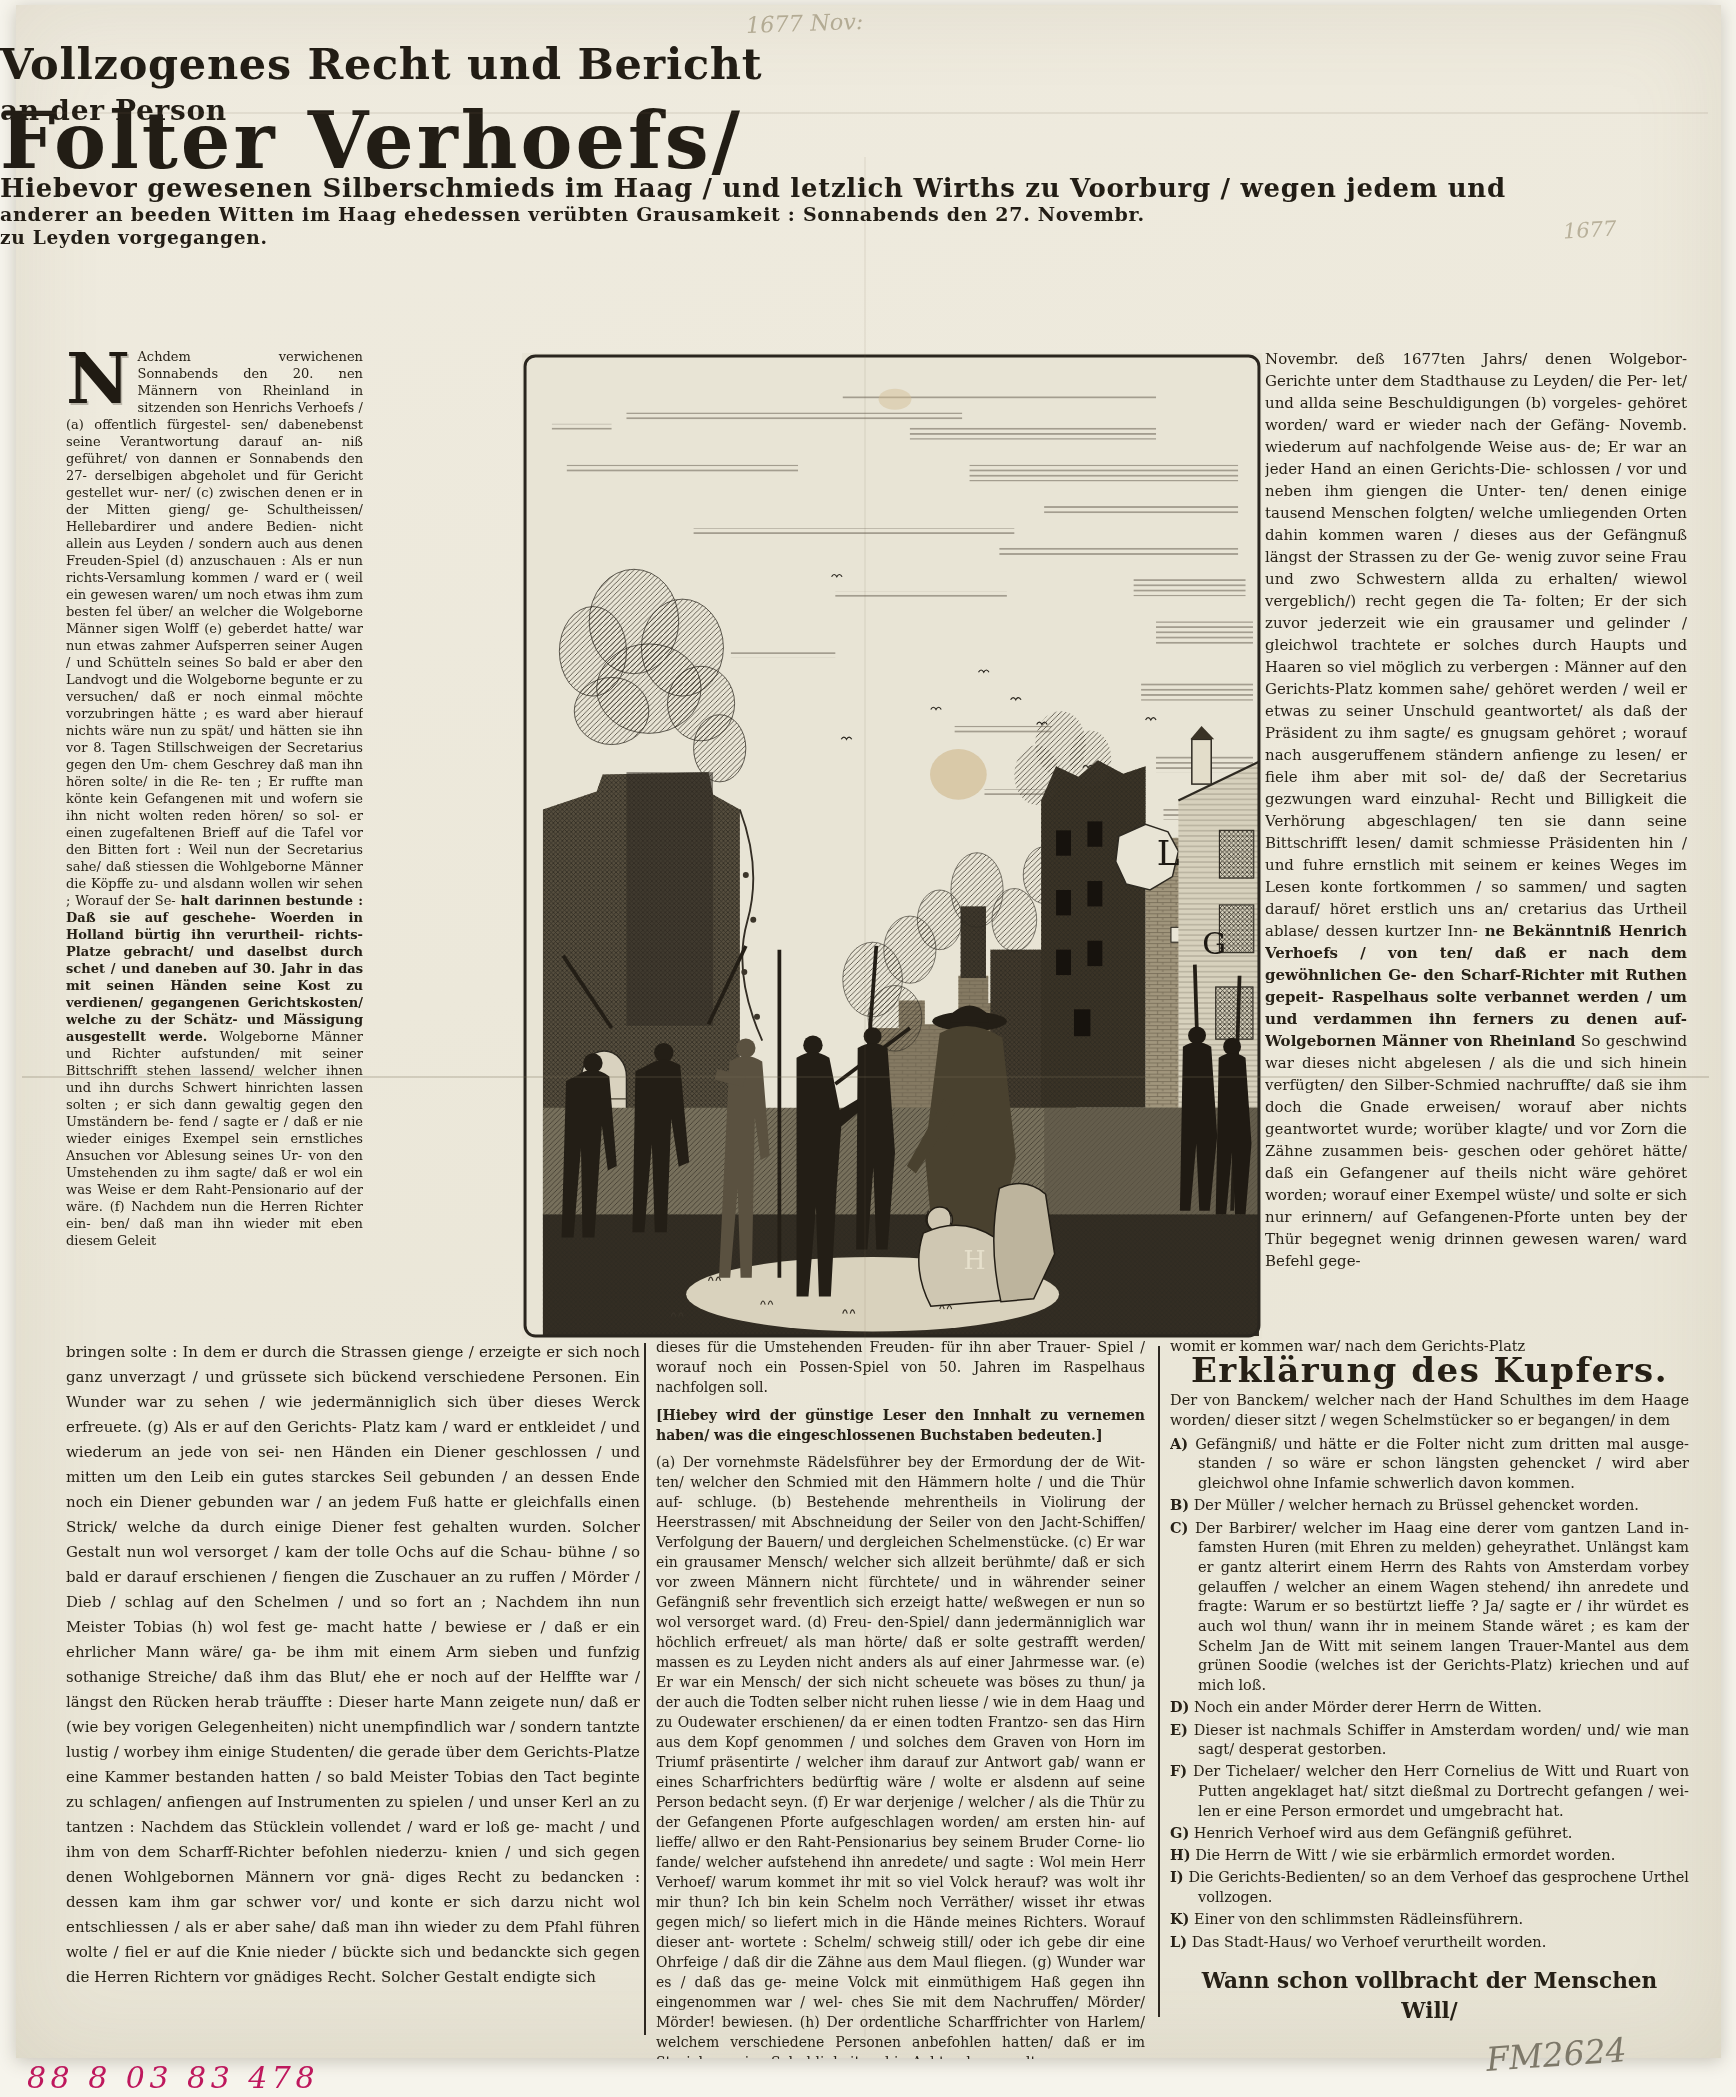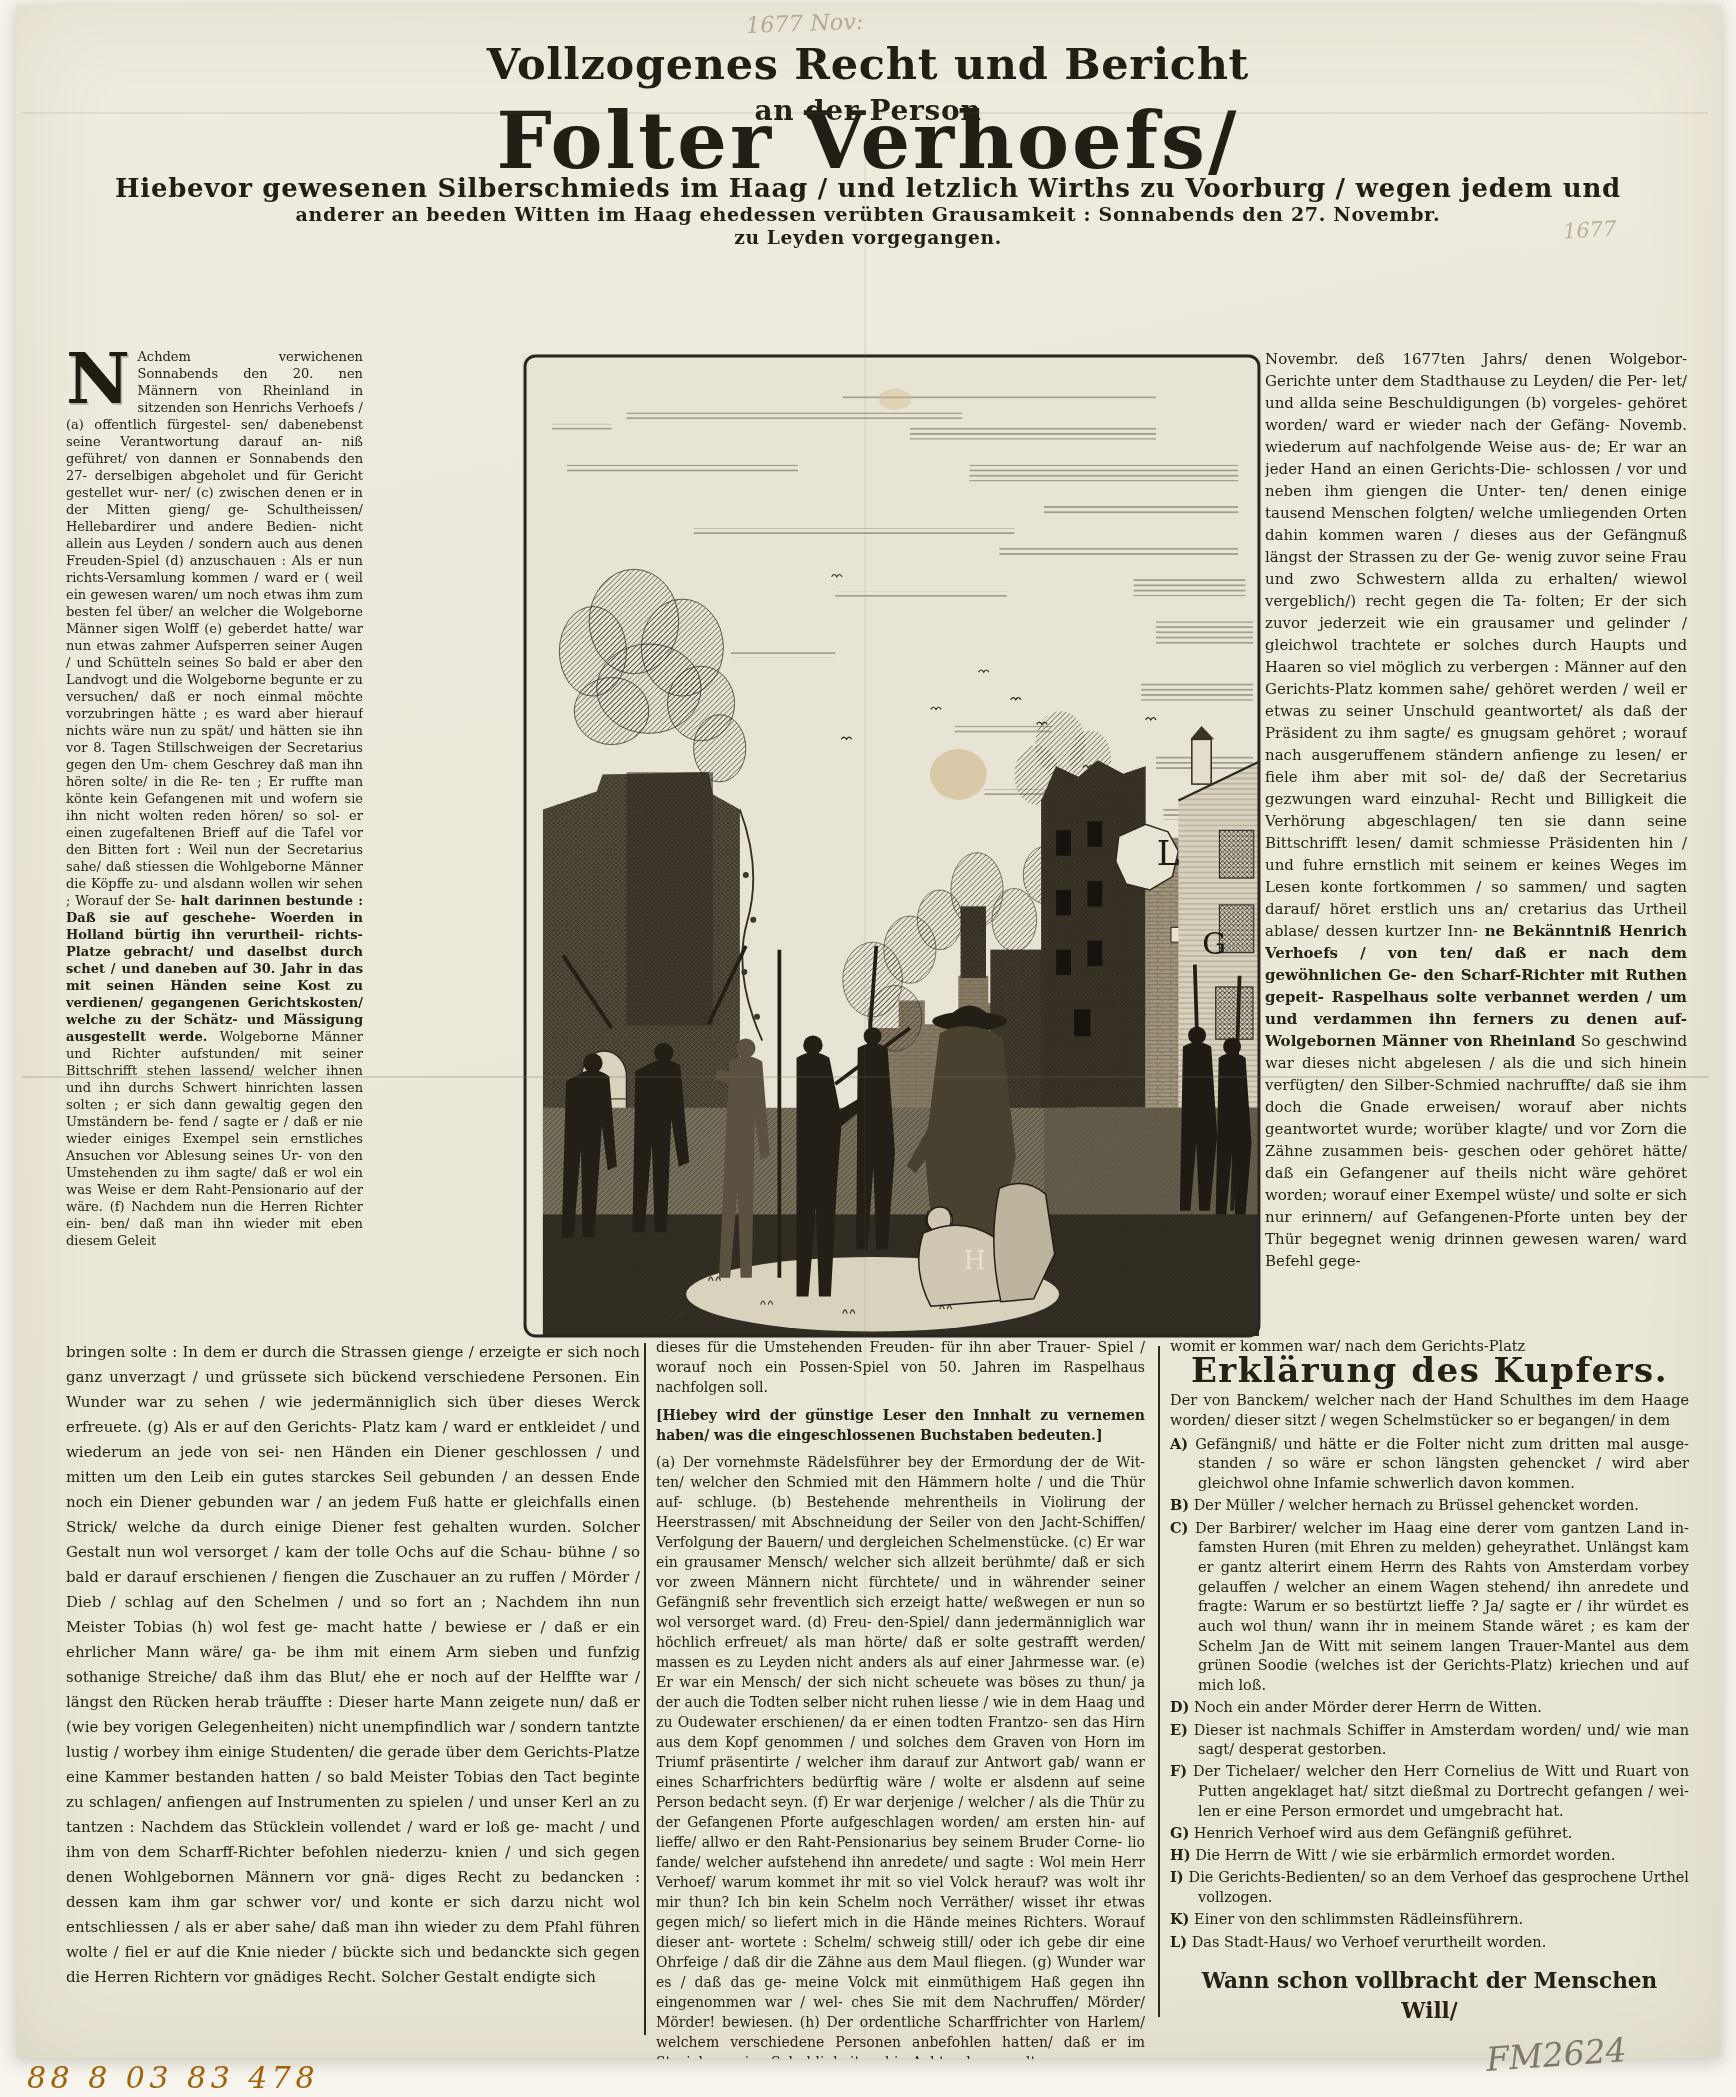--- a/index.html
+++ b/index.html
@@ -8,21 +8,21 @@
     background:#f6f4ec;font-family:"DejaVu Serif",serif;color:#241f17;
   }
   .sheet{
     position:absolute;left:16.4px;top:4.5px;width:1705px;height:2053px;
     background:linear-gradient(168deg,#efebdf 0%,#ece8da 45%,#e7e3d4 100%);
     box-shadow:0 3px 16.4px rgba(60,50,30,.25), inset 0 0 90px rgba(120,105,75,.12);
   }
   .crease{position:absolute;background:rgba(115,104,82,.22);pointer-events:none;z-index:40;}
   .abs{position:absolute;}
   .ink{color:#221d15;}
-  .hdr{left:0;width:1736px;text-align:center;font-weight:bold;letter-spacing:0.7px;}
+  .hdr{left:0;width:1736px;font-weight:bold;letter-spacing:0.7px;}
   #title1{top:39px;font-size:43px;}
   #title2{top:94px;font-size:28px;}
   #title3{top:95px;font-size:78px;letter-spacing:3px;}
   #sub1{top:173px;font-size:26px;}
   #sub2{top:203px;font-size:19px;}
   #sub3{top:227px;font-size:18.6px;}
   .col{
     position:absolute;text-align:justify;color:#262016;overflow:hidden;
     font-family:"DejaVu Serif",serif;
   }
@@ -46,21 +46,21 @@
   #erkl-col p{margin:0 0 3px 0;}
   .item{padding-left:28px;text-indent:-28px;margin:0 0 1.5px 0;}
   .item .lt{font-weight:bold;}
   .verse{text-align:center;font-weight:bold;font-size:21.6px;line-height:30px;margin-top:13.4px;}
   .pencil{
     position:absolute;color:#a59d87;font-style:italic;z-index:50;
     font-family:"DejaVu Serif",serif;
   }
   #pencil-top{left:746px;top:10.4px;font-size:22.4px;transform:rotate(-2deg);color:#b3ab94;}
   #pencil-date{left:1563px;top:218px;font-size:21px;color:#b8b09a;transform:rotate(-3deg);}
-  #pencil-bl{left:27px;top:2060px;font-size:30px;color:#a16207;letter-spacing:4.5px;}
+  #pencil-bl{left:27px;top:2060px;font-size:30px;color:#be185d;letter-spacing:4.5px;}
   #pencil-br{left:1486px;top:2035px;font-size:33px;color:#7d7869;transform:rotate(-4deg);}
   #engraving-wrap{left:522px;top:353px;width:740px;height:986px;z-index:10;}
   .fnp{margin:0 0 7.5px 0;}
 </style>
 </head>
 <body>
 
 <div class="sheet"></div>
 
 <div class="pencil" id="pencil-top">1677 Nov:</div>

